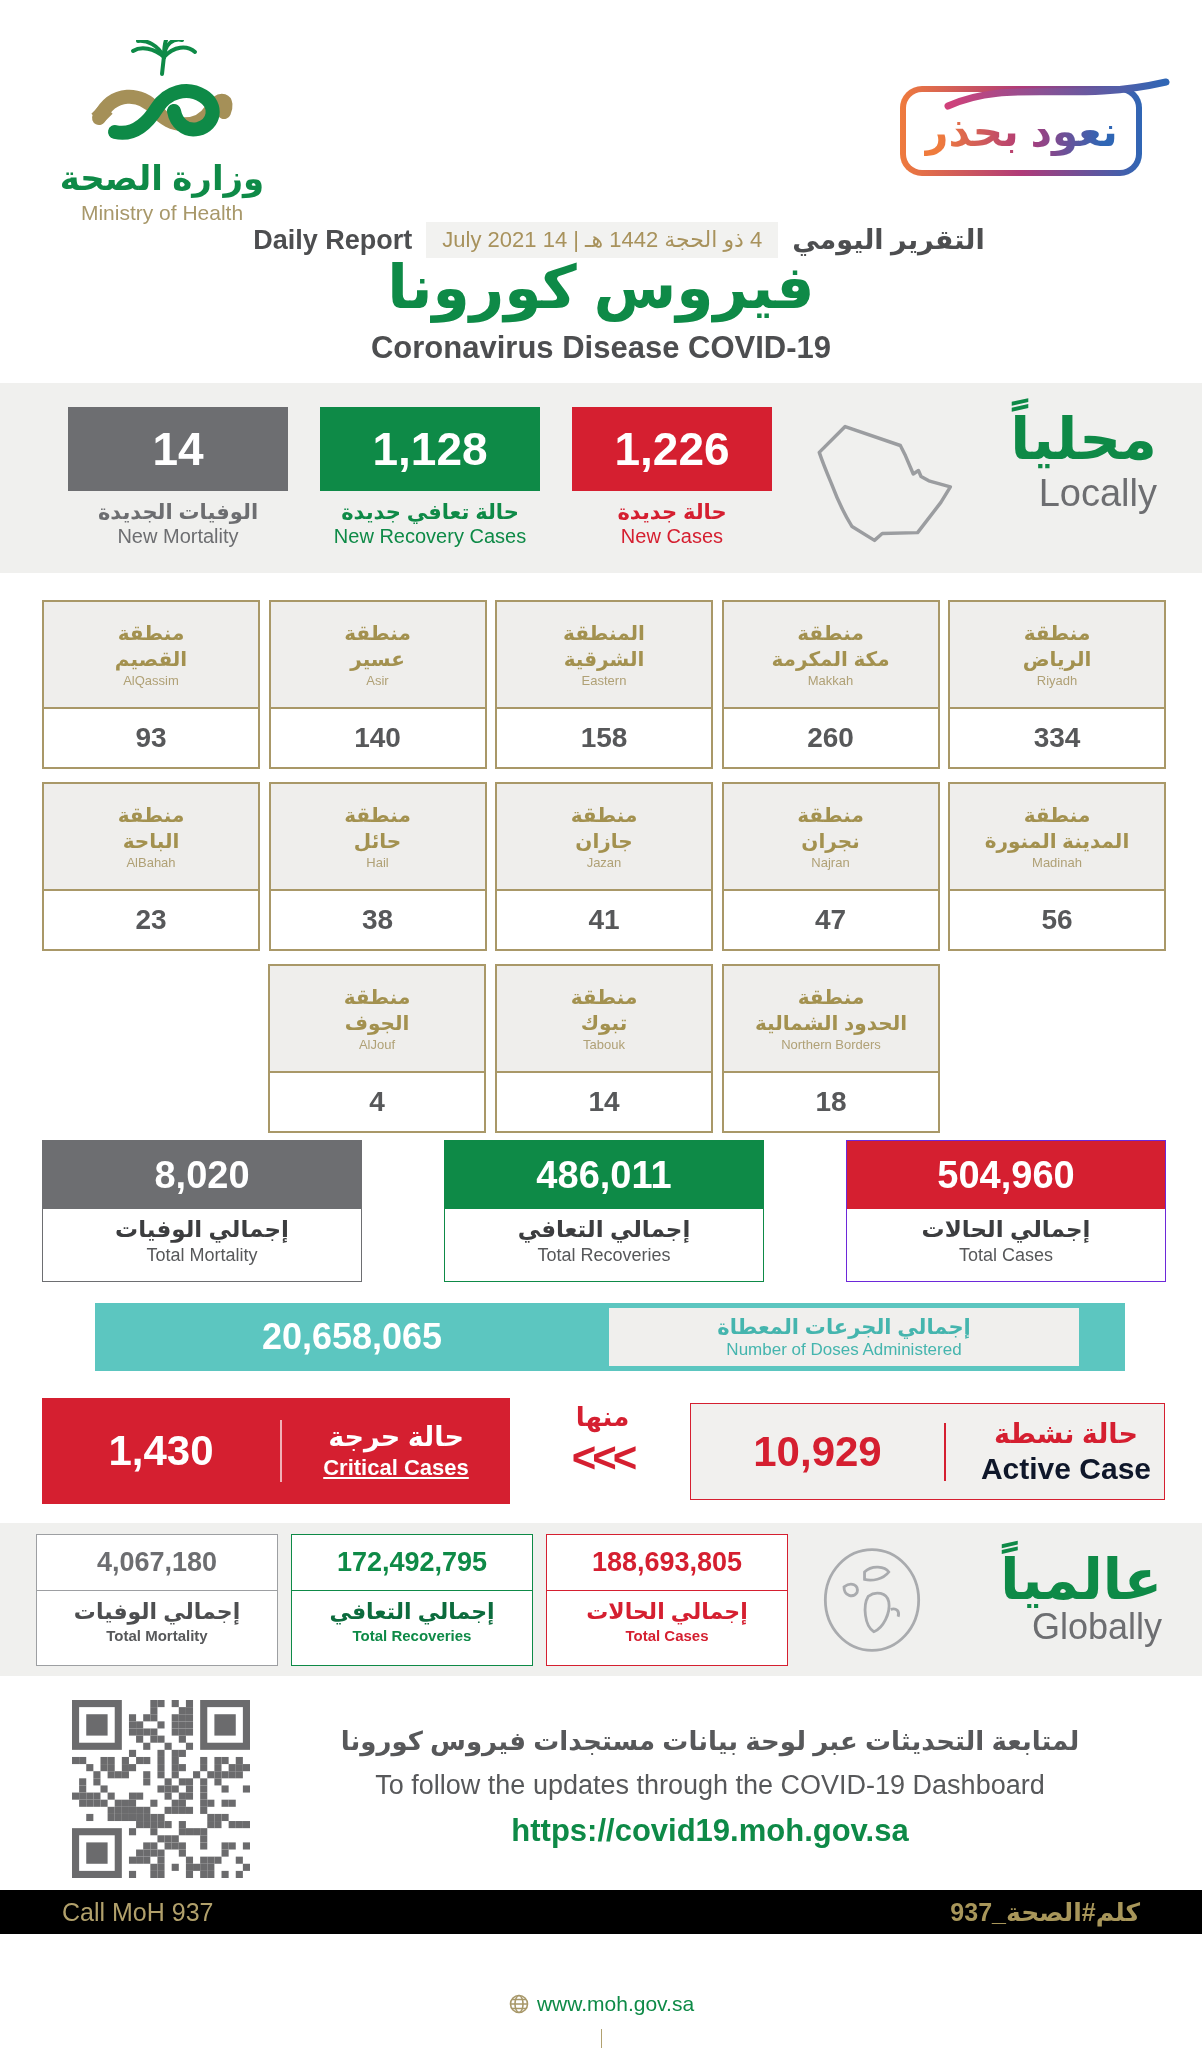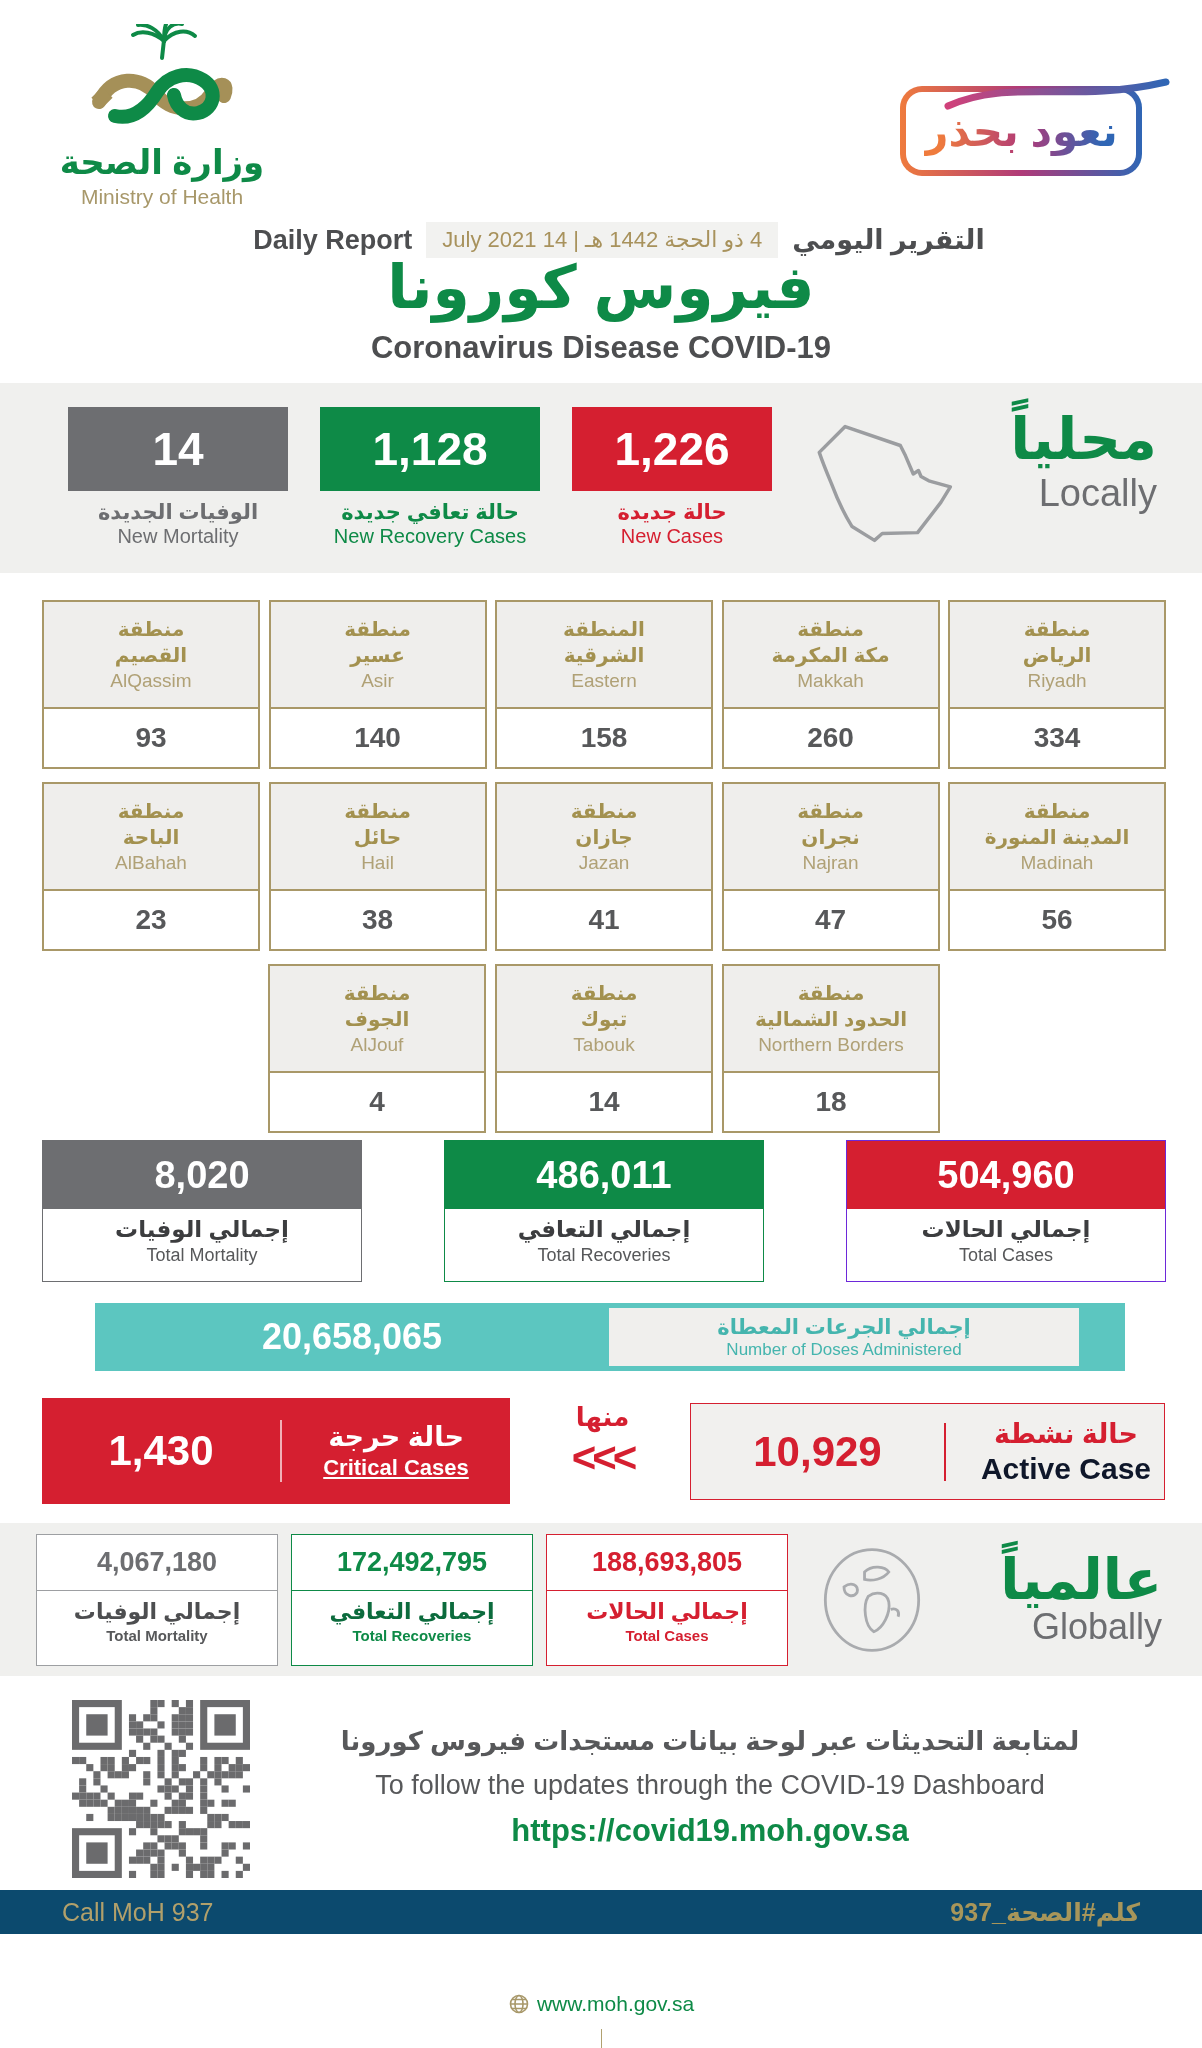--- a/index.html
+++ b/index.html
@@ -1,20 +1,20 @@
 <!DOCTYPE html>
 <html><head>
 <meta charset="utf-8">
 <style>
   * { margin:0; padding:0; box-sizing:border-box; }
   body { background:#ffffff; font-family:"Liberation Sans","DejaVu Sans",sans-serif; }
   #page { position:relative; width:1202px; height:2048px; background:#fff; overflow:hidden; margin:0 auto; }
 
   
-  .logo-block { position:absolute; left:42px; top:24px; width:240px; text-align:center; }
+  .logo-block { position:absolute; left:42px; top:40px; width:240px; text-align:center; }
   .logo-ar { color:#0e8a47; font-size:34px; font-weight:700; margin-top:2px; }
   .logo-en { color:#a8986a; font-size:21px; margin-top:3px; }
 
   .badge { position:absolute; left:900px; top:86px; width:242px; height:90px;
     border:6px solid transparent; border-radius:22px;
     background:linear-gradient(#fff,#fff) padding-box, linear-gradient(90deg,#ef7b3d,#b03a78,#2f66b5) border-box;
     display:flex; align-items:center; justify-content:center; }
   .badge-text { font-size:42px; font-weight:700;
     background:linear-gradient(90deg,#ef7b3d 8%,#b03a78 52%,#2f66b5 92%);
     -webkit-background-clip:text; background-clip:text; color:transparent; }
@@ -51,21 +51,21 @@
   .locally-en { color:#6d6e71; font-size:38px; margin-top:2px; }
 
   
   .regions { position:absolute; top:600px; left:42px; width:1124px; }
   .rrow { display:flex; justify-content:space-between; margin-bottom:13px; }
   .rrow.center { justify-content:center; gap:9px; }
   .rcard { width:218px; height:169px; border:2px solid #a99868; background:#fff; }
   .rhead { height:105px; background:#efeeec; display:flex; flex-direction:column;
     align-items:center; justify-content:center; line-height:1.3; }
   .rar { color:#a3914f; font-size:20px; font-weight:700; }
-  .ren { color:#b0a176; font-size:19px; margin-top:1px; }
+  .ren { color:#b0a176; font-size:13px; margin-top:1px; }
   .rval { height:60px; border-top:2px solid #a99868; display:flex; align-items:center; justify-content:center;
     color:#57585a; font-size:28px; font-weight:700; }
 
   
   .totals { position:absolute; top:1140px; left:42px; width:1124px; display:flex; justify-content:space-between; }
   .tcard { width:320px; height:142px; background:#fff; text-align:center; }
   .tcard.gray { border:1px solid #6d6e71; } .tcard.green { border:1px solid #0e8a47; } .tcard.red { border:1px solid #6d28d9; }
   .thead { height:68px; display:flex; align-items:center; justify-content:center;
     color:#fff; font-size:38px; font-weight:700; }
   .tcard.gray .thead { background:#6d6e71; } .tcard.green .thead { background:#0e8a47; } .tcard.red .thead { background:#d51f30; }
@@ -121,21 +121,21 @@
   .globally-en { color:#6d6e71; font-size:36px; margin-top:-2px; }
 
   
   .qr { position:absolute; left:72px; top:1700px; }
   .dash-text { position:absolute; left:270px; top:1726px; width:880px; text-align:center; }
   .dash-ar { color:#57585a; font-size:26px; font-weight:700; }
   .dash-en { color:#57585a; font-size:27px; margin-top:13px; }
   .dash-url { color:#0e8a47; font-size:31px; font-weight:700; margin-top:12px; display:inline-block; text-decoration:none; }
 
   
-  .call-bar { position:absolute; top:1890px; left:0; width:100%; height:44px; background:#0c4a6e;
+  .call-bar { position:absolute; top:1890px; left:0; width:100%; height:44px; background:#000000;
     display:flex; align-items:center; justify-content:space-between; padding:0 62px; }
   .call-en { color:#b1a06b; font-size:25px; }
   .call-ar { color:#a8965a; font-size:25px; font-weight:700; direction:rtl; }
 
   
   .footer { position:absolute; top:1992px; left:0; width:100%; display:flex; align-items:center;
     justify-content:center; gap:13px;flex-direction:column; }
   .fitem { display:flex; align-items:center; gap:7px; color:#0e8a47; font-size:21px; }
   .fsep { width:1px; height:30px; background:#b1a170; }
 </style>

